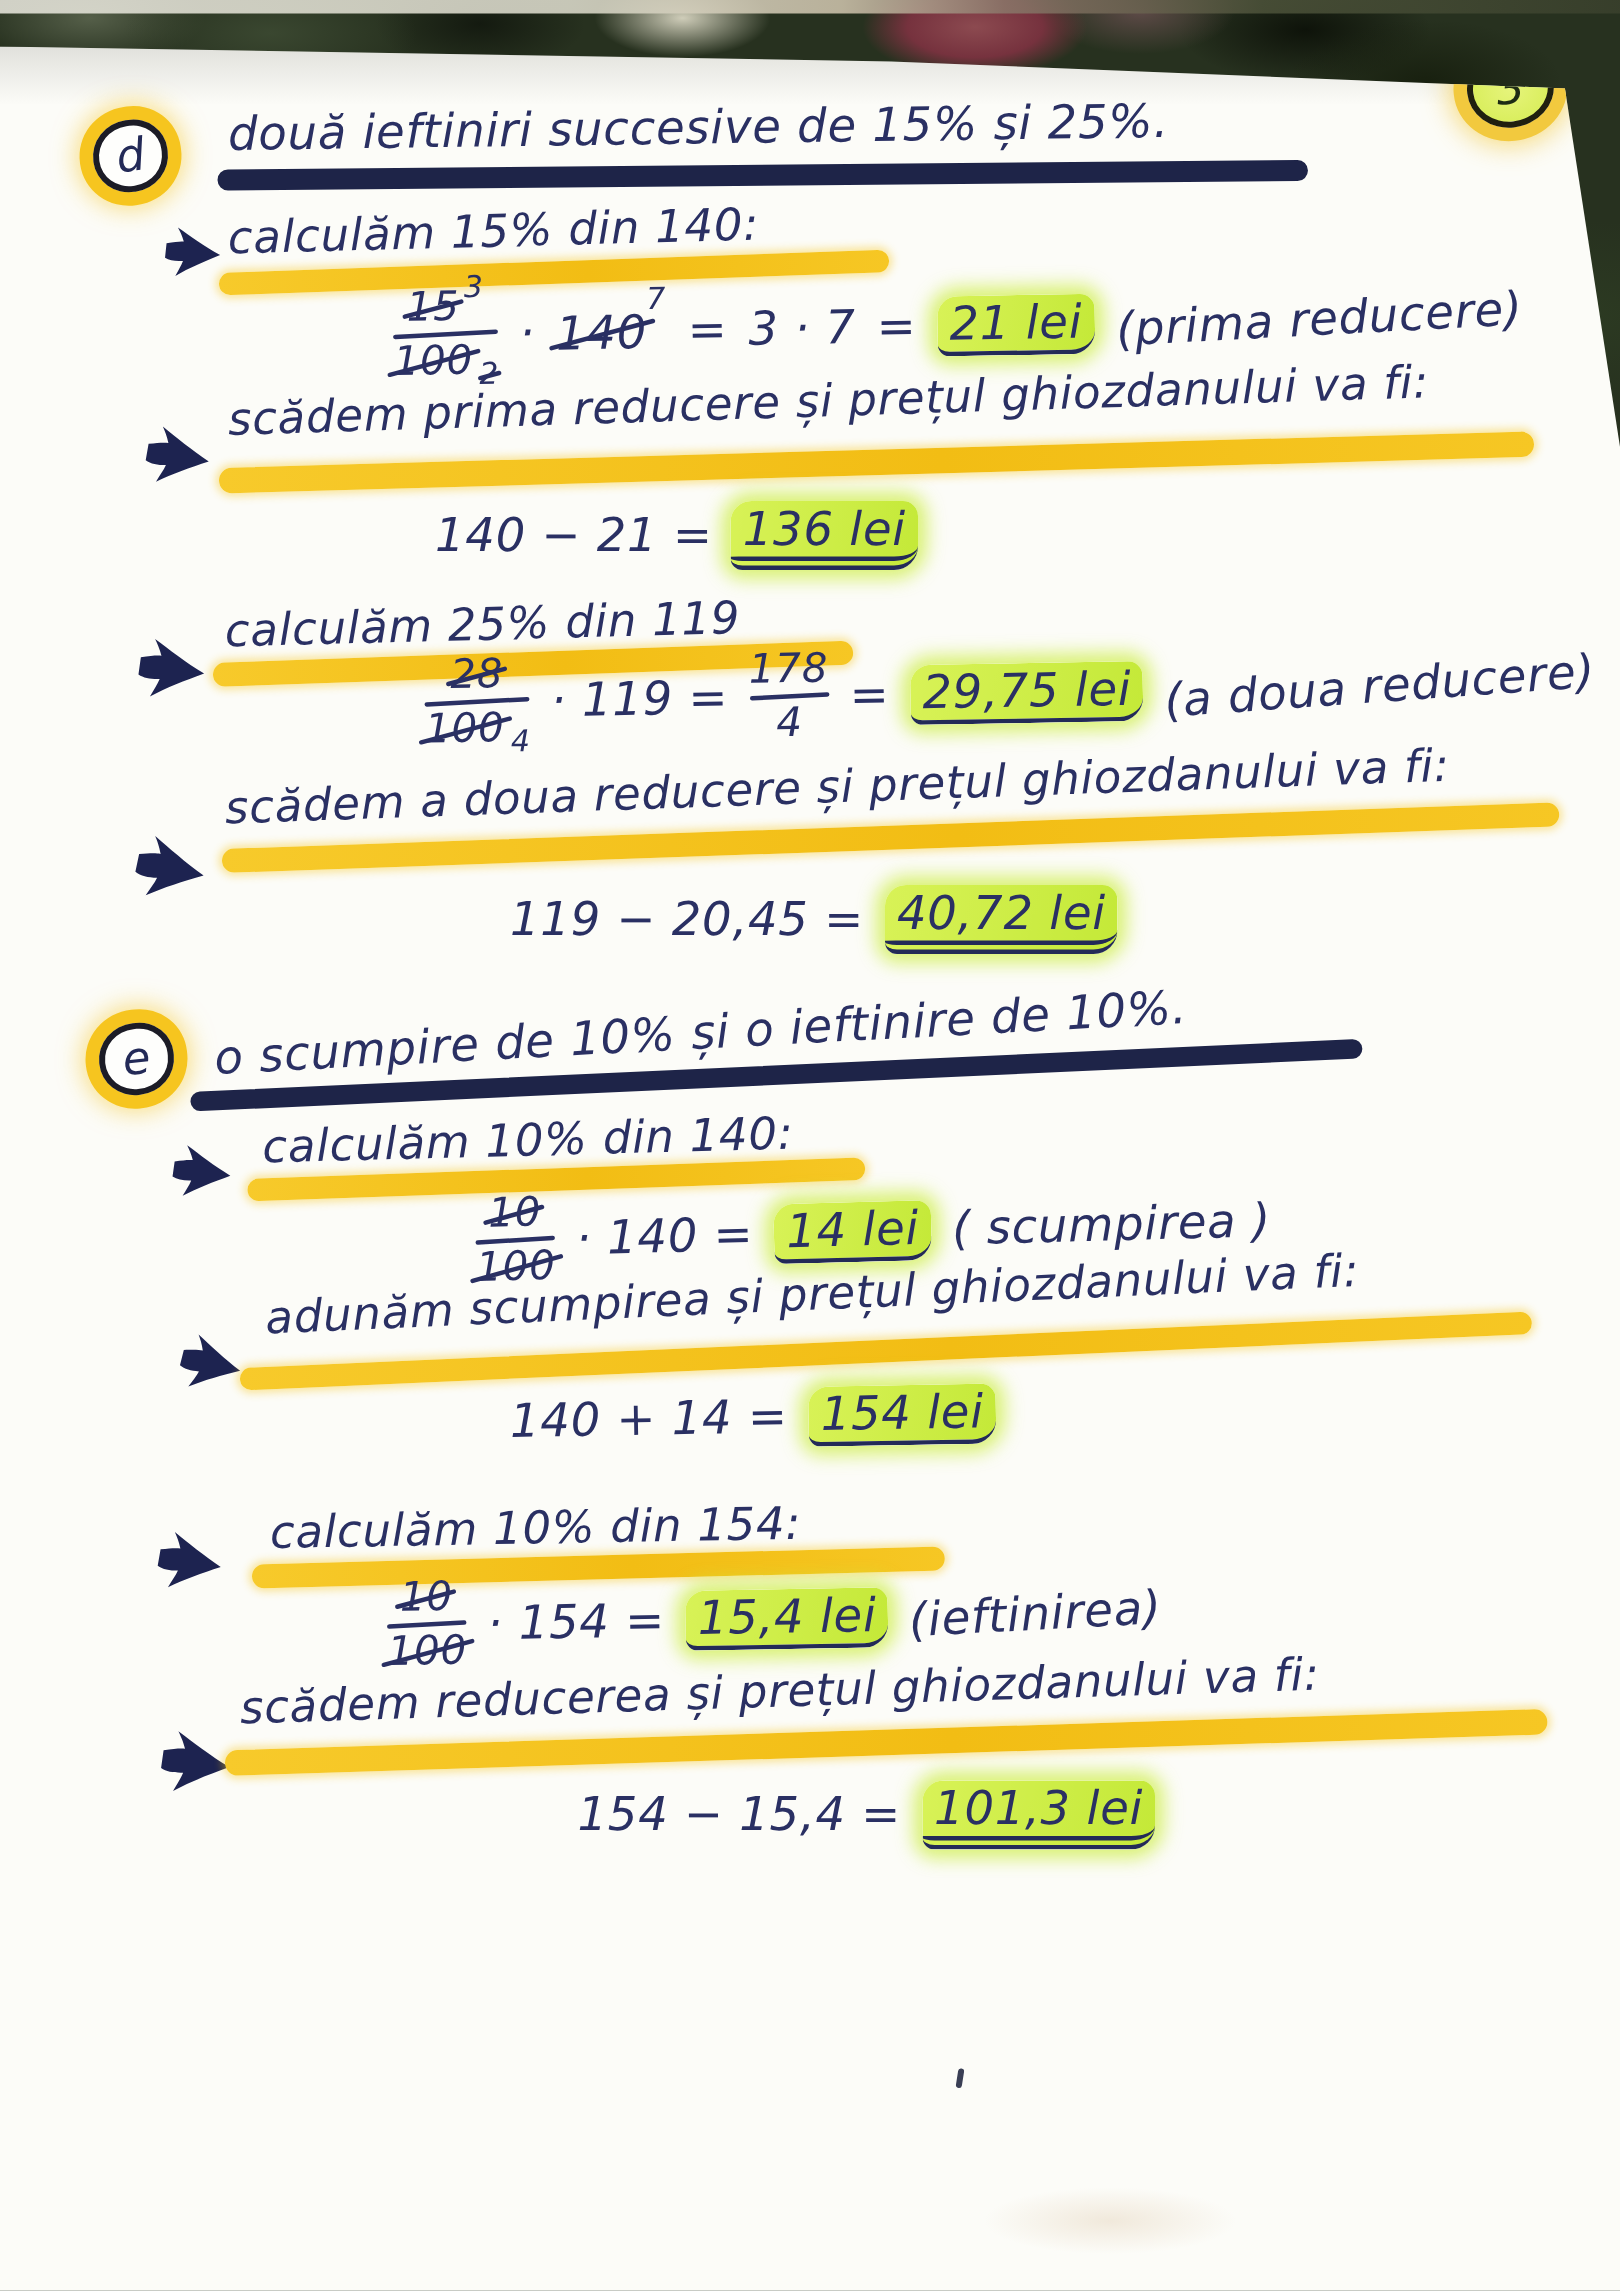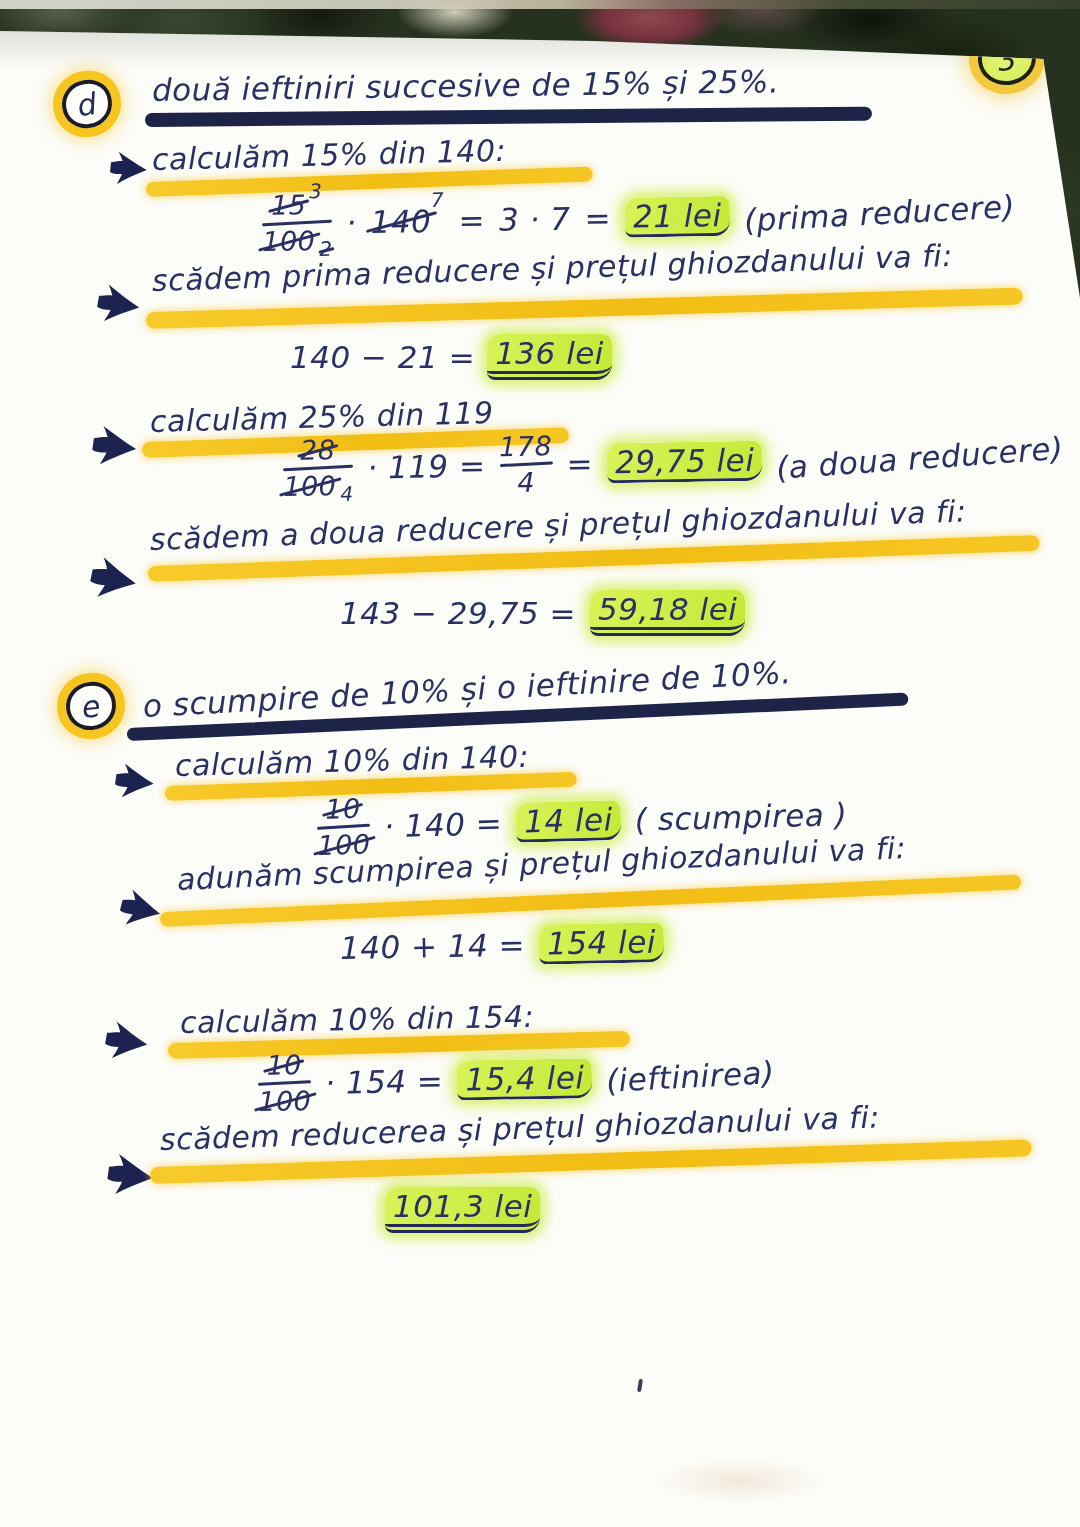--- a/index.html
+++ b/index.html
@@ -184,22 +184,22 @@
       <span style="transform:rotate(-3deg);">(a doua reducere)</span>
     </div>
 
     <svg class="pos arrow" style="left:88px;top:556px;transform:rotate(12deg);" width="52" height="48" viewBox="0 0 52 44">
         <path d="M3 16 C10 14 14 13 17 13 C15 8 13 5 11 2 C22 8 34 15 48 21 C35 28 24 34 13 42 C15 37 17 33 18 29 C12 30 7 30 3 28 Z"></path>
       </svg>
     <div class="pos hw" style="left:150px;top:522px;transform:rotate(-2deg);">scădem a doua reducere și prețul ghiozdanului va fi:</div>
     <div class="pos marker-y" style="left:148px;top:566px;width:892px;height:16px;transform:rotate(-2deg);"></div>
 
     <div class="pos eq-row big hw" style="left:340px;top:590px;">
-      <span>143 − 29,75 =</span>
-      <span class="hl-g dbl">59,18 lei</span>
+      <span>119 − 20,45 =</span>
+      <span class="hl-g dbl">40,72 lei</span>
     </div>
 
     <div class="pos circ" style="left:66px;top:682px;transform:rotate(-6deg);">
       <span class="ltr">e</span>
     </div>
     <div class="pos hw big" style="left:143px;top:688px;transform:rotate(-3deg);">o scumpire de 10% și o ieftinire de 10%.</div>
     <div class="pos ink-underline" style="left:127px;top:728px;width:782px;height:13px;transform:rotate(-2.6deg);"></div>
 
     <svg class="pos arrow" style="left:113px;top:762px;transform:rotate(8deg);" width="44" height="40" viewBox="0 0 52 44">
         <path d="M3 16 C10 14 14 13 17 13 C15 8 13 5 11 2 C22 8 34 15 48 21 C35 28 24 34 13 42 C15 37 17 33 18 29 C12 30 7 30 3 28 Z"></path>
@@ -254,19 +254,20 @@
       <span style="transform:rotate(-2deg);">(ieftinirea)</span>
     </div>
 
     <svg class="pos arrow" style="left:105px;top:1152px;transform:rotate(8deg);" width="52" height="48" viewBox="0 0 52 44">
         <path d="M3 16 C10 14 14 13 17 13 C15 8 13 5 11 2 C22 8 34 15 48 21 C35 28 24 34 13 42 C15 37 17 33 18 29 C12 30 7 30 3 28 Z"></path>
       </svg>
     <div class="pos hw" style="left:160px;top:1122px;transform:rotate(-1.8deg);">scădem reducerea și prețul ghiozdanului va fi:</div>
     <div class="pos marker-y" style="left:150px;top:1167px;width:882px;height:17px;transform:rotate(-1.8deg);"></div>
 
     <div class="pos eq-row big hw" style="left:385px;top:1187px;">
+      <span>154 − 15,4 =</span>
       <span class="hl-g dbl">101,3 lei</span>
     </div>
 
     <div class="tick" style="left:638px;top:1379px;"></div>
     <div class="smudge" style="left:655px;top:1458px;"></div>
   </div>
 </div>
 
 </body></html>

